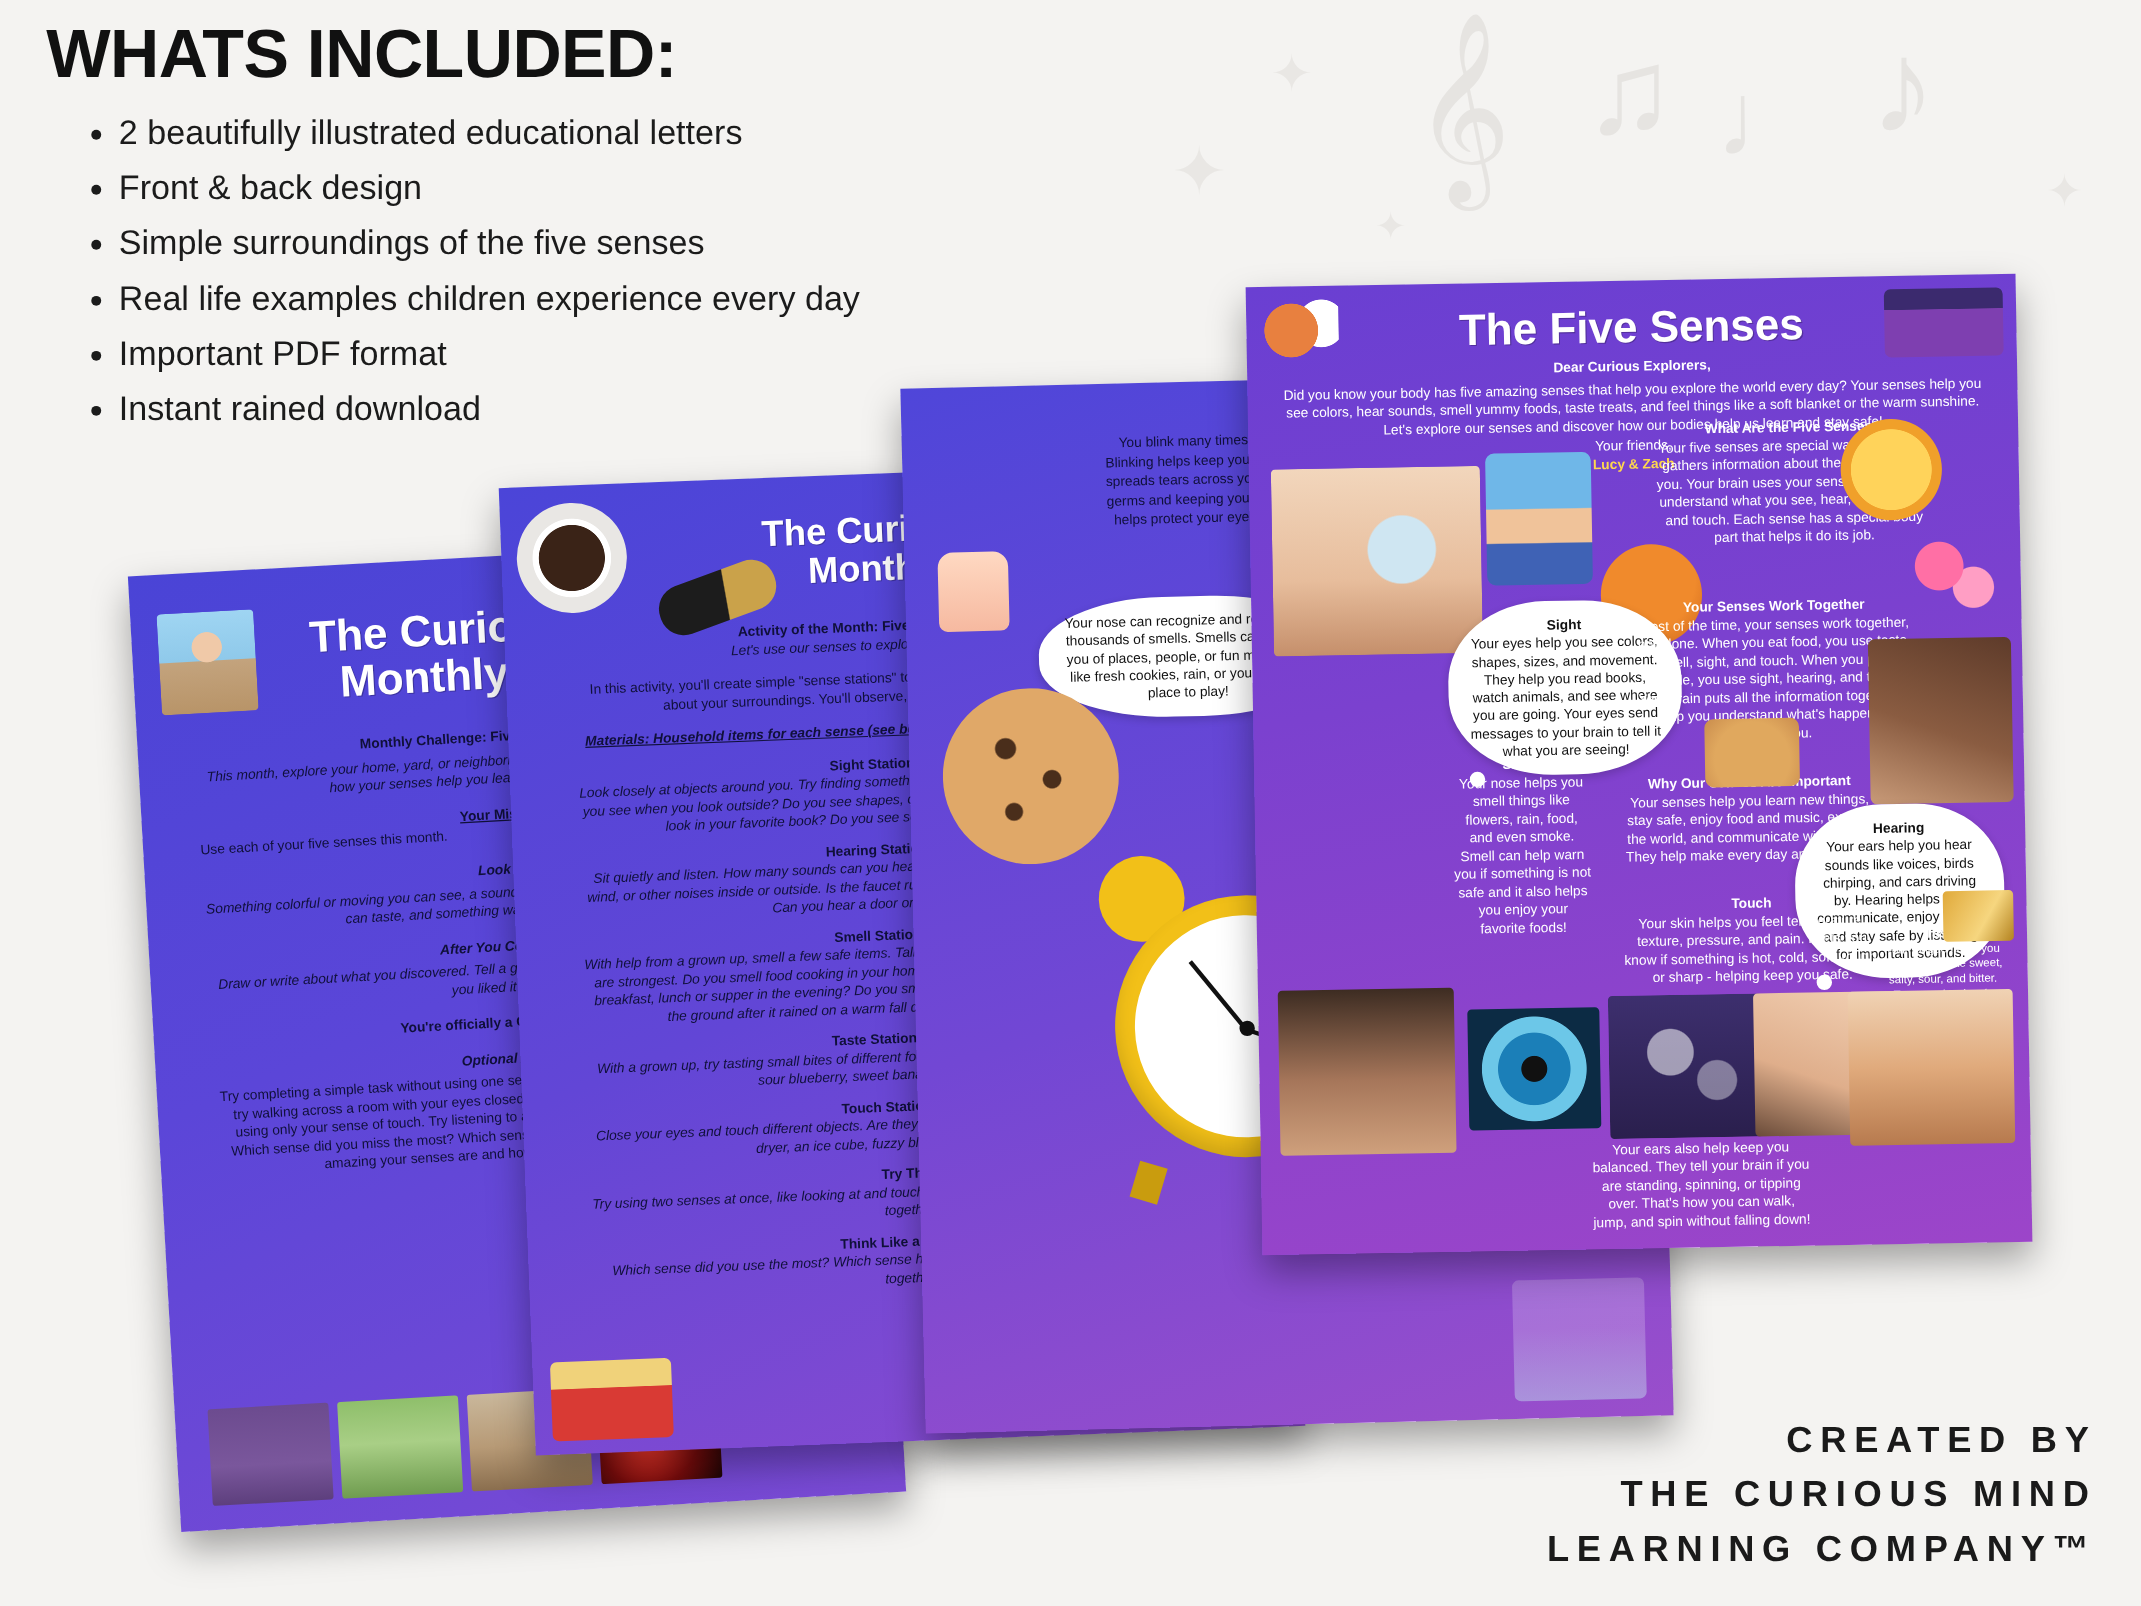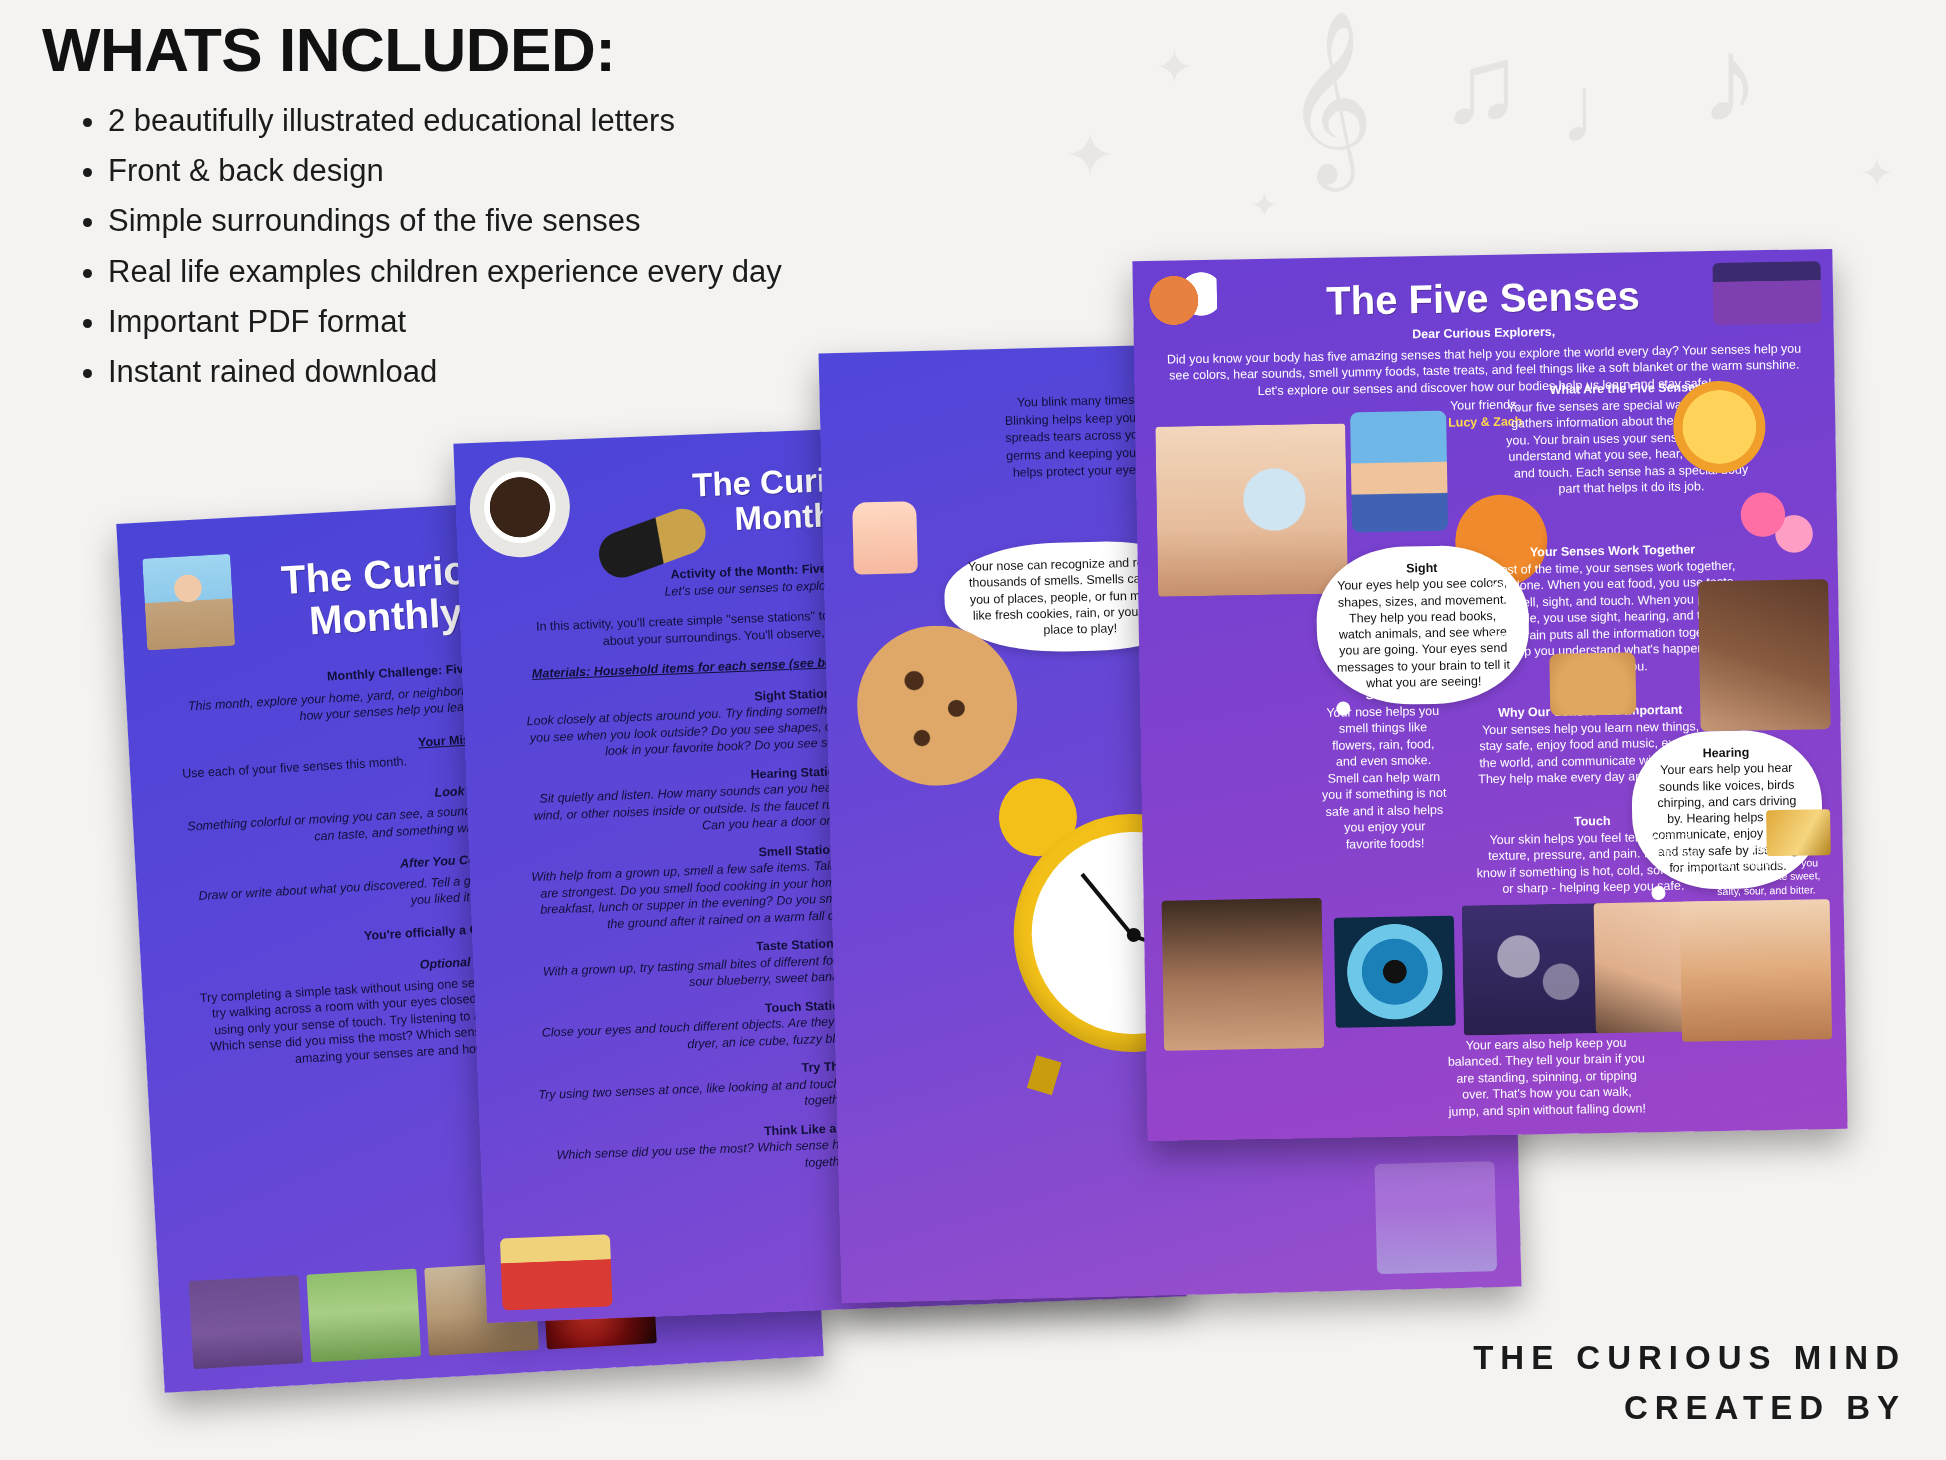--- a/index.html
+++ b/index.html
@@ -348,15 +348,16 @@
     <div class="ph" style="right:14px; top:650px; width:150px; height:140px;
          background: linear-gradient(180deg,#f0d2b4 0%, #e0aa7c 50%, #b77a4e 100%);"></div>
 
     <div style="position:absolute; left:300px; bottom:16px; width:200px;">
       <div class="body-txt c" style="color:#fff;">Your ears also help keep you balanced. They tell your brain if you are standing, spinning, or tipping over. That's how you can walk, jump, and spin without falling down!</div>
     </div>
   </div>
 </div>
 
 <div class="credit">
+  <div>CREATED BY</div>
   <div>THE CURIOUS MIND</div>
-  <div>CREATED BY</div>
+  <div>LEARNING COMPANY™</div>
 </div>
 
 </body></html>

